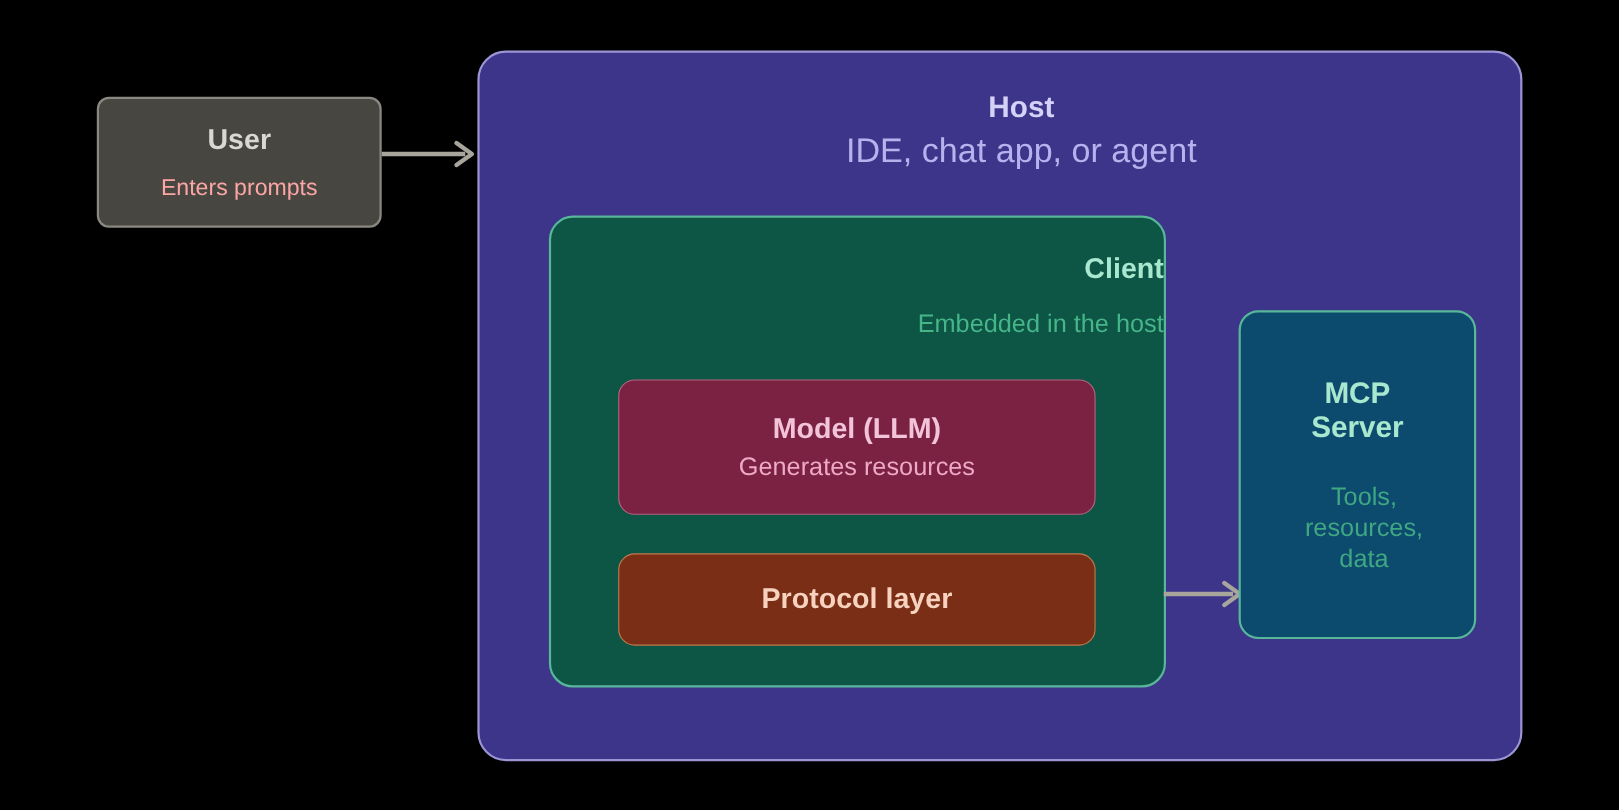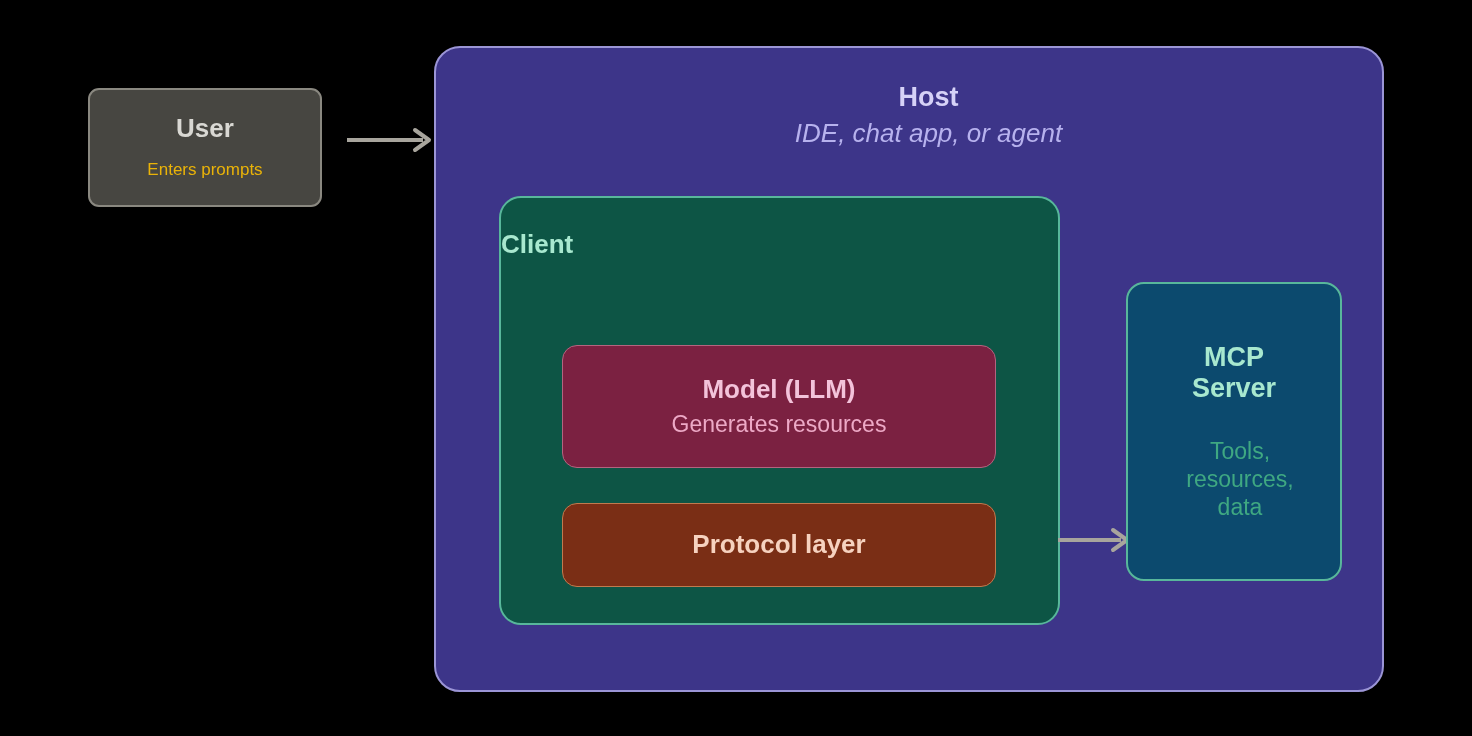--- a/index.html
+++ b/index.html
@@ -40,35 +40,35 @@
   .subtitle {
     font-weight: normal;
     line-height: 1.22;
     white-space: pre-line;
   }
 
   
   #user-box {
     left: 88px;
     top: 88px;
-    width: 234px;
+    width: 259px;
     height: 119px;
     background: #474641;
     border: 2px solid #8a8880;
     border-radius: 11px;
     justify-content: center;
     gap: 16px;
   }
   #user-box .title {
     font-size: 26px;
     color: #d9d8d3;
   }
   #user-box .subtitle {
-    font-size: 17px;
-    color: #eab308;
+    font-size: 21px;
+    color: #fca5a5;
   }
 
   
   #host-box {
     left: 434px;
     top: 46px;
     width: 950px;
     height: 646px;
     background: #3d3589;
     border: 2px solid #9b95d6;
@@ -83,43 +83,42 @@
     flex-direction: column;
     align-items: center;
     gap: 5px;
     padding-left: 39px;
   }
   #host-header .title {
     font-size: 27px;
     color: #d6d2f7;
   }
   #host-header .subtitle {
-    font-size: 26px;
+    font-size: 31px;
     color: #b7b2ee;
-    font-style: italic;
   }
 
   
   #client-box {
     left: 499px;
     top: 196px;
     width: 561px;
     height: 429px;
     background: #0d5545;
     border: 2px solid #58b79b;
     border-radius: 22px;
   }
   #client-header {
     position: absolute;
     left: 0;
     right: 0;
     top: 32px;
     display: flex;
     flex-direction: column;
-    align-items: flex-start;
+    align-items: flex-end;
     gap: 20px;
   }
   #client-header .title {
     font-size: 26px;
     color: #a8e8cf;
   }
   #client-header .subtitle {
     font-size: 23px;
     color: #46b689;
   }
@@ -209,20 +208,21 @@
   <div class="box" id="host-box">
     <div id="host-header">
       <div class="title">Host</div>
       <div class="subtitle">IDE, chat app, or agent</div>
     </div>
   </div>
 
   <div class="box" id="client-box">
     <div id="client-header">
       <div class="title">Client</div>
+      <div class="subtitle">Embedded in the host</div>
     </div>
   </div>
 
   <div class="box" id="model-box">
     <div class="title">Model (LLM)</div>
     <div class="subtitle">Generates resources</div>
   </div>
 
   <div class="box" id="protocol-box">
     <div class="title">Protocol layer</div>

